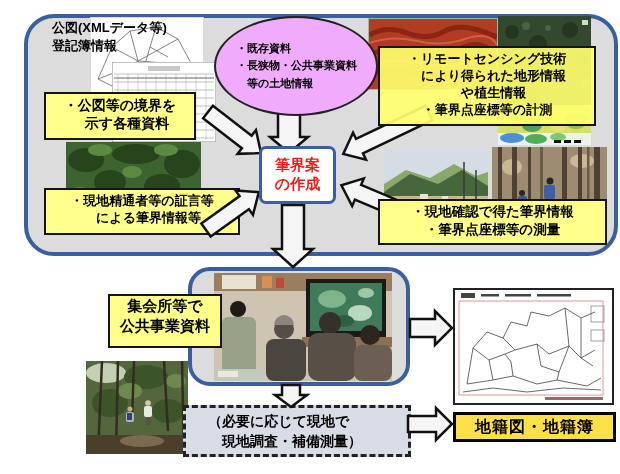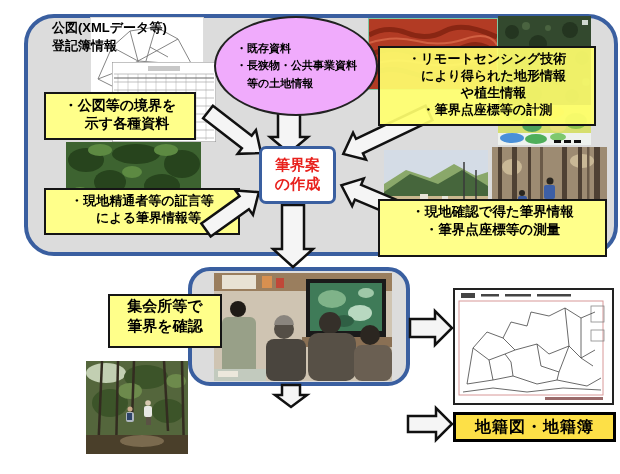--- a/index.html
+++ b/index.html
@@ -204,21 +204,21 @@
     <div class="ln">　により得られた地形情報</div>
     <div class="ln">　や植生情報</div>
     <div class="ln">・筆界点座標等の計測</div>
   </div>
 
   <div class="ybox" style="left:28px;top:188px;width:196px;height:47px;font-size:13px;">
     <div class="ln">・現地精通者等の証言等</div>
     <div class="ln">　による筆界情報等</div>
   </div>
 
-  <div class="ybox" style="left:362px;top:199px;width:229px;height:58px;font-size:13.5px;z-index:60;">
+  <div class="ybox" style="left:362px;top:199px;width:229px;height:46px;font-size:13.5px;z-index:60;">
     <div class="ln">・現地確認で得た筆界情報</div>
     <div class="ln">・筆界点座標等の測量</div>
   </div>
 
   <div id="center-box">
     <div class="ln">筆界案</div>
     <div class="ln">の作成</div>
   </div>
 
   <svg class="photo" style="left:198px;top:273px;z-index:10;" width="178" height="108" viewBox="0 0 178 108">
@@ -244,21 +244,21 @@
     <circle cx="116" cy="50" r="11" fill="#35302a"></circle>
       <rect x="94" y="60" width="48" height="48" rx="10" fill="#575046"></rect>
     <circle cx="156" cy="62" r="10" fill="#2b2620"></circle>
       <rect x="140" y="72" width="38" height="36" rx="8" fill="#6a5f52"></rect>
     <rect y="96" width="52" height="12" fill="#c2cabe"></rect>
       <rect x="4" y="98" width="20" height="6" fill="#ece8dc"></rect>
   </svg>
 
   <div class="ybox" style="left:92px;top:294px;width:114px;height:54px;font-size:15px;z-index:60;padding-top:0;">
     <div class="ln">集会所等で</div>
-    <div class="ln">筆界を確認</div>
+    <div class="ln">公共事業資料</div>
   </div>
 
   <svg class="photo" style="left:437px;top:288px;" width="161" height="117" viewBox="0 0 161 117">
     <rect x="1" y="1" width="159" height="115" fill="#ffffff" stroke="#222" stroke-width="2"></rect>
     <g fill="#444">
         <rect x="8" y="5" width="14" height="5"></rect>
         <rect x="28" y="6" width="18" height="2.5"></rect>
        <rect x="52" y="6" width="26" height="2.5"></rect>
         <rect x="84" y="6" width="34" height="2.5"></rect>
       </g>
@@ -298,20 +298,24 @@
     <rect y="74" width="102" height="19" fill="#4a3f2a"></rect>
     <ellipse cx="56" cy="80" rx="22" ry="6" fill="#7a6a4e"></ellipse>
     <circle cx="62" cy="42" r="2.8" fill="#d8c8b0"></circle>
       <rect x="58" y="45" width="8" height="11" rx="2" fill="#e8e8e4"></rect>
     <rect x="60" y="56" width="5" height="8" fill="#5a5244"></rect>
     <circle cx="44" cy="48" r="2.5" fill="#caa98a"></circle>
       <rect x="40" y="51" width="8" height="10" rx="2" fill="#aeb6c0"></rect>
     <rect x="41" y="52" width="5" height="7" fill="#2e4468"></rect>
   </svg>
 
+  <div id="survey-box">
+    <div class="ln">（必要に応じて現地で</div>
+    <div class="ln">　現地調査・補備測量）</div>
+  </div>
 
   <div id="result-box">
     <span>地籍図・地籍簿</span>
   </div>
 
   <svg id="arrow-layer" width="620" height="474" viewBox="0 0 620 474">
     <g fill="#f5f5f5" stroke="#111" stroke-width="2.5" stroke-linejoin="miter">
       <path transform="translate(192,112) rotate(37.7)" d="M0,-8 L49,-8 L49,-15 L67,0 L49,15 L49,8 L0,8 Z"></path>
       <path transform="translate(273,107) rotate(90)" d="M0,-11 L30,-11 L30,-19 L46,0 L30,19 L30,11 L0,11 Z"></path>
       <path transform="translate(413,113) rotate(154.5)" d="M0,-8 L77,-8 L77,-15 L95,0 L77,15 L77,8 L0,8 Z"></path>

